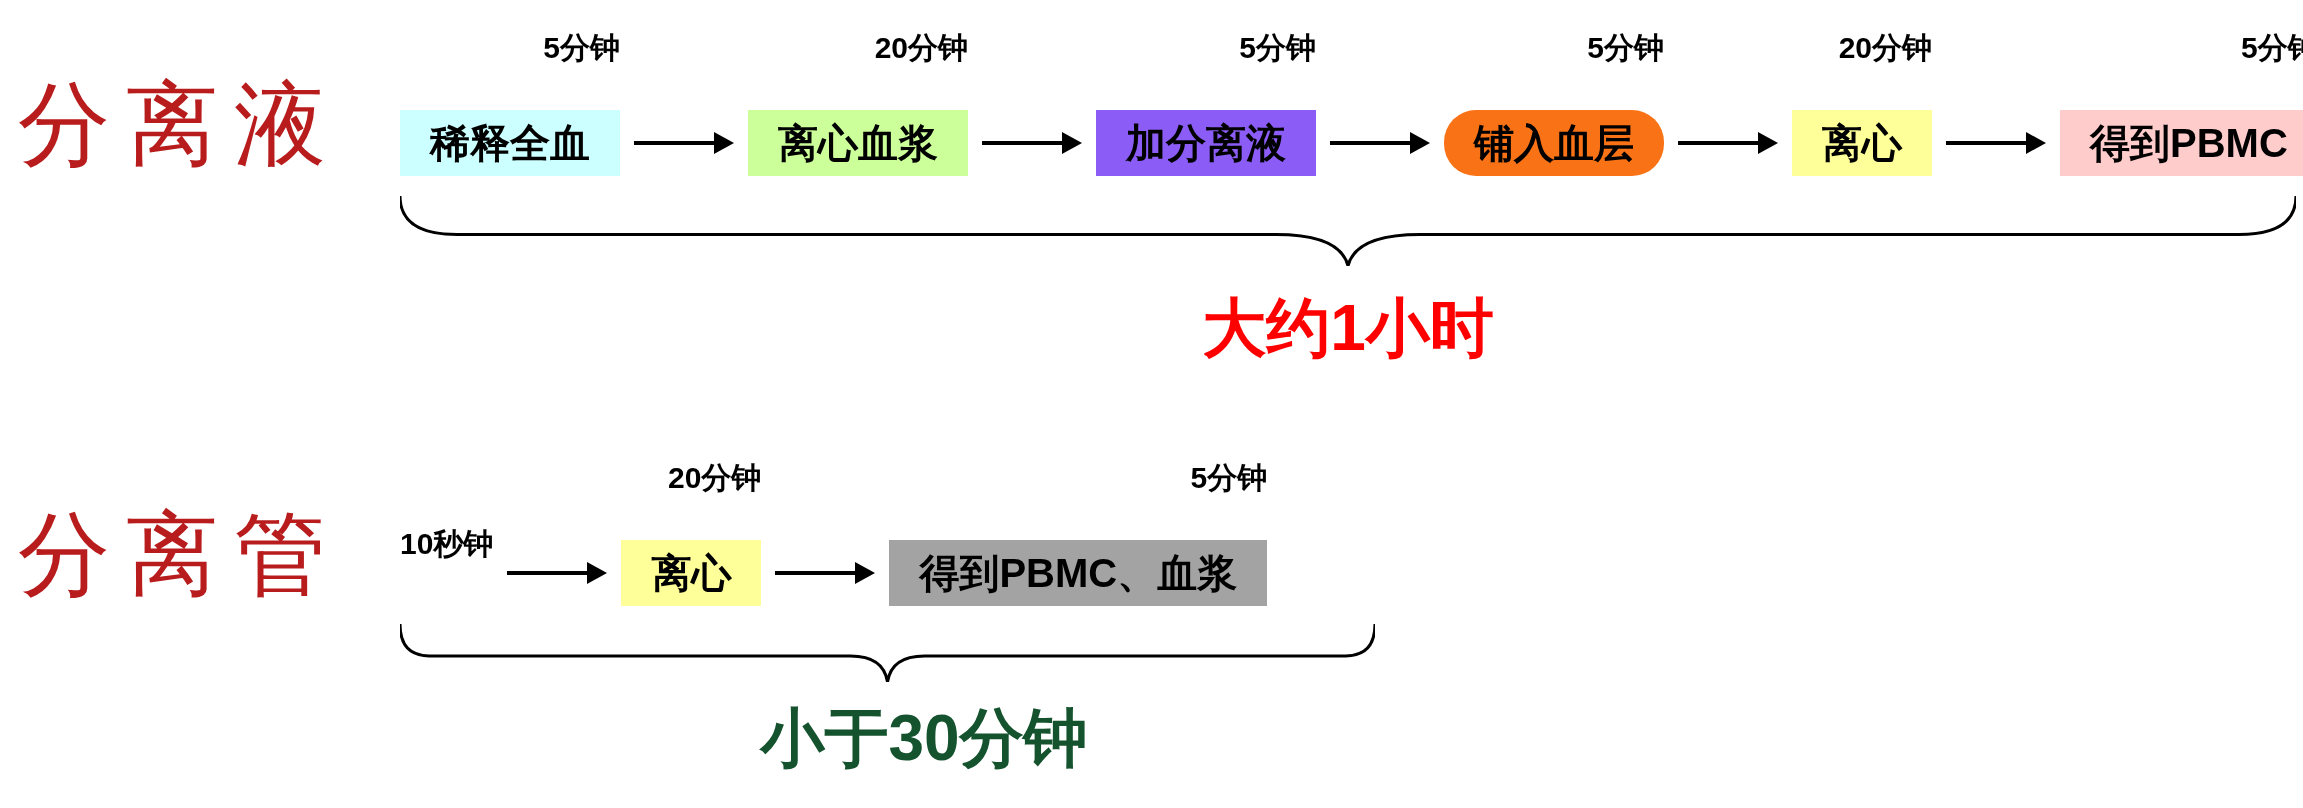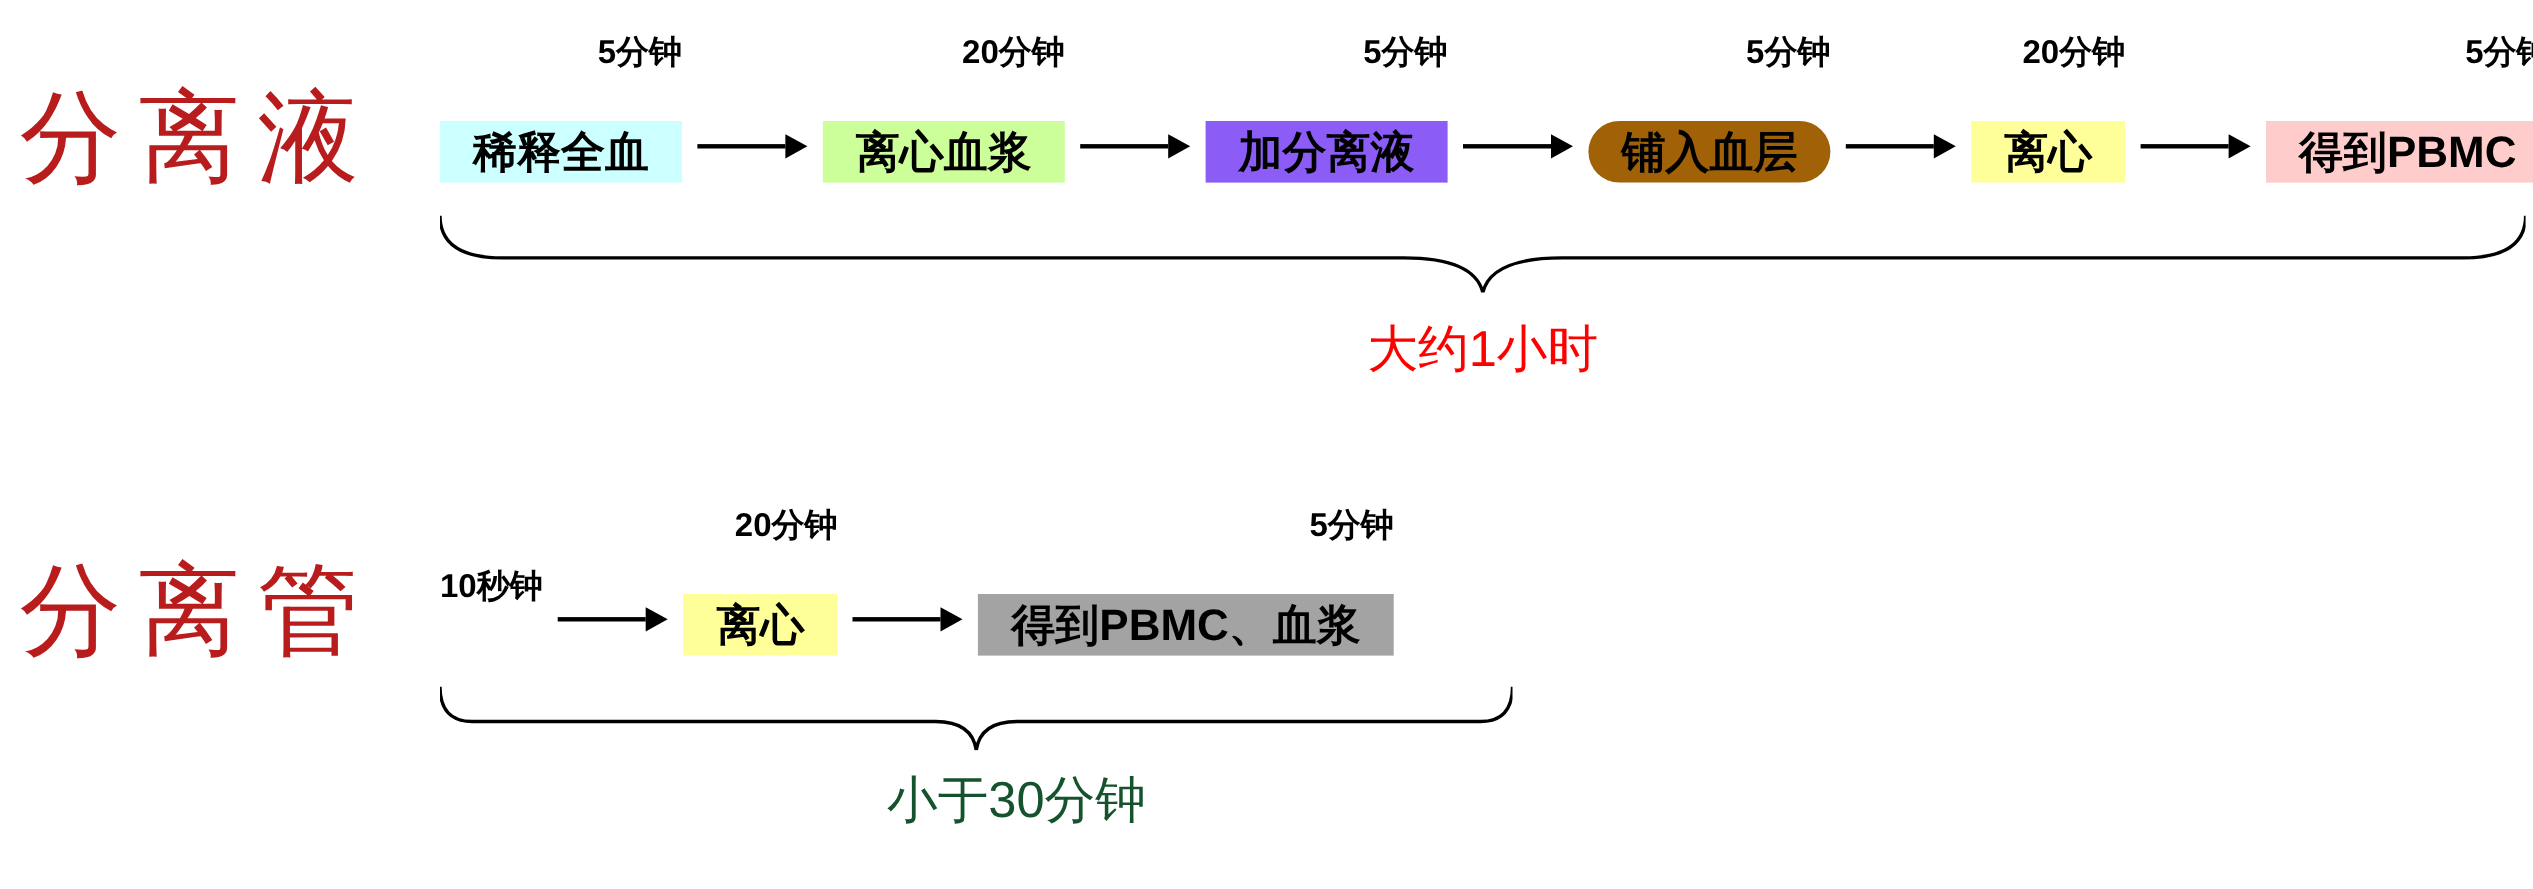--- a/index.html
+++ b/index.html
@@ -18,42 +18,42 @@
   }
 
   .flow{display:flex;align-items:flex-end;margin-left:400px;}
 
   .step{display:flex;flex-direction:column;align-items:flex-end;}
   .step-time{
     font-size:30px;font-weight:bold;line-height:36px;
     margin-bottom:44px;white-space:nowrap;text-align:center;
   }
   .step-box{
-    height:56px;display:flex;align-items:center;justify-content:center;
+    height:66px;display:flex;align-items:center;justify-content:center;
     padding:0 30px;font-size:40px;font-weight:bold;white-space:nowrap;
   }
 
   .arrow{display:flex;align-items:center;margin:0 14px 22px 14px;}
   .arrow-shaft{width:80px;height:4px;background:#000;}
   .arrow-head{
     width:0;height:0;
     border-top:11px solid transparent;
     border-bottom:11px solid transparent;
     border-left:20px solid #000;
   }
 
   .brace{position:absolute;}
   #brace1{left:400px;top:196px;width:1896px;height:70px;}
   #brace2{left:400px;top:624px;width:975px;height:58px;}
   .brace svg{display:block;width:100%;height:100%;}
   .brace path{fill:none;stroke:#000;stroke-width:3;vector-effect:non-scaling-stroke;}
 
   .duration{
     position:absolute;transform:translateX(-50%);
-    font-size:46px;font-weight:normal;line-height:1.2;white-space:nowrap;
+    font-size:64px;font-weight:bold;line-height:1.2;white-space:nowrap;
   }
   #duration1{left:1348px;top:290px;}
   #duration2{left:888px;top:700px;}
 </style>
 </head>
 <body>
 
 <div class="canvas">
 
   <div class="flow-row" id="row1">
@@ -82,21 +82,21 @@
         <div class="step-time">5分钟</div>
         <div class="step-box" style="background-color: #8b5cf6;">加分离液</div>
       </div>
       <div class="arrow">
         <div class="arrow-shaft"></div>
         <div class="arrow-head"></div>
       </div>
 
       <div class="step">
         <div class="step-time">5分钟</div>
-        <div class="step-box" style="background-color: #a16207; border-radius: 32px;">铺入血层</div>
+        <div class="step-box" style="background-color: #f97316; border-radius: 32px;">铺入血层</div>
       </div>
       <div class="arrow">
         <div class="arrow-shaft"></div>
         <div class="arrow-head"></div>
       </div>
 
       <div class="step">
         <div class="step-time">20分钟</div>
         <div class="step-box" style="background-color: rgb(255, 255, 153);">离心</div>
       </div>

